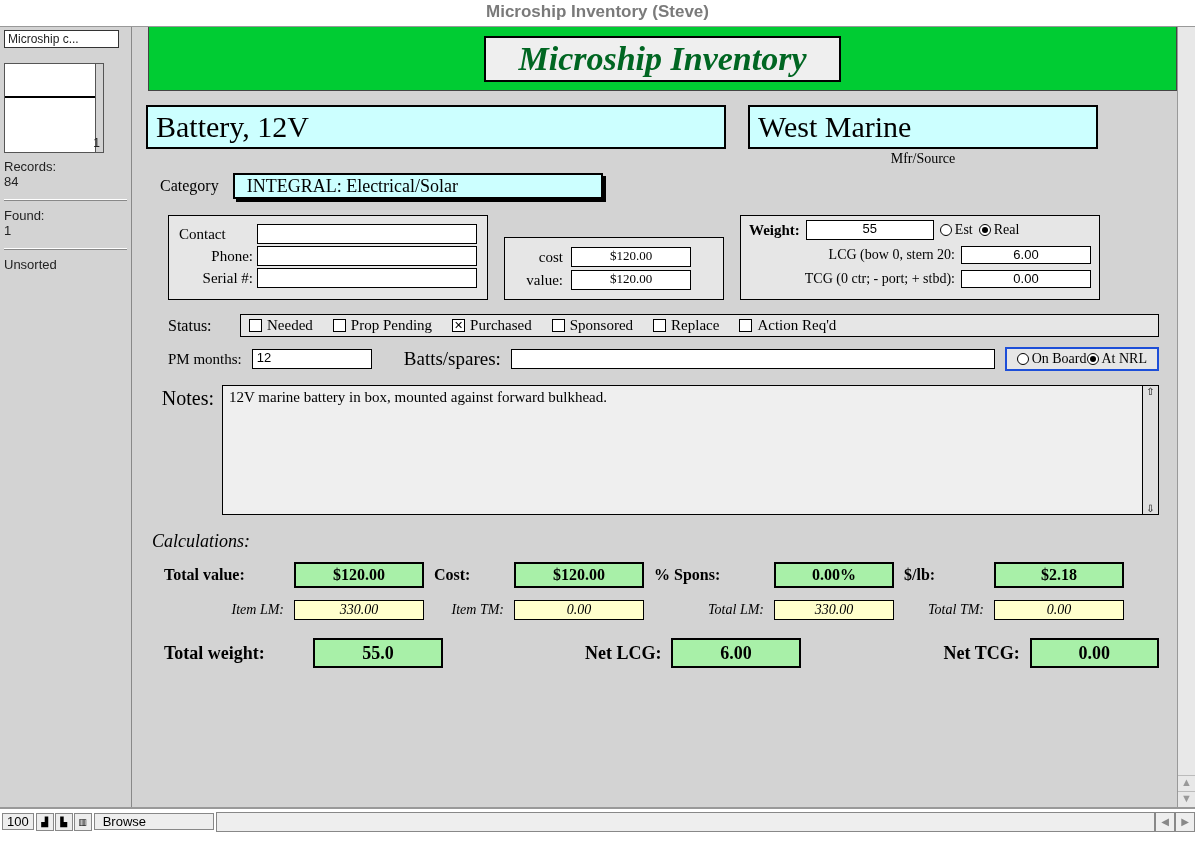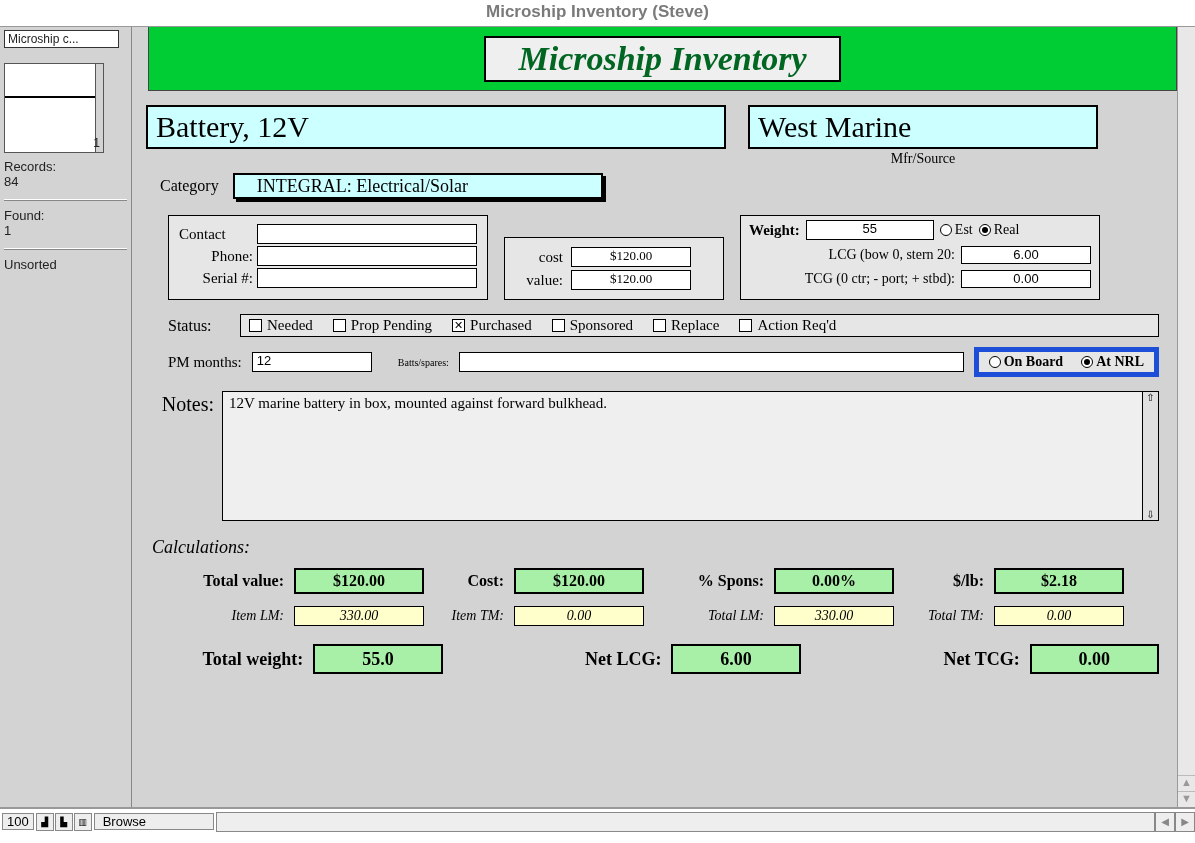--- a/index.html
+++ b/index.html
@@ -110,21 +110,21 @@
   height: 44px; line-height: 40px;
 }
 .item-name { flex: 0 0 580px; }
 .mfr { flex: 0 0 350px; }
 .mfr-label { text-align:center; font-size:14px; font-family: Georgia, serif; margin-top:2px; }
 .category-row { display:flex; align-items:center; gap:14px; margin-top:6px; margin-left:14px; }
 .category-label { font-family: Georgia, serif; font-size:16px; }
 .category-field {
   font-family: Georgia, serif; font-size:18px;
   background:#ccffff; border:2px solid #000; height:26px; line-height:22px;
-  padding:0 22px; width:370px;
+  padding:0 12px; width:370px;
   box-shadow: 3px 3px 0 #000;
 }
 .mid-row { display:flex; gap:16px; margin-top:16px; margin-left:22px; }
 .panel {
   border: 1px solid #000;
   background: #e6e6e6;
   padding: 6px 10px;
 }
 .contact-panel { width: 320px; }
 .contact-panel .row { display:flex; align-items:center; margin:2px 0; }
@@ -146,33 +146,33 @@
 .cg-row { display:flex; align-items:center; margin-top:6px; }
 .cg-row .lab { flex:1; text-align:right; font-family: Georgia, serif; font-size:14px; padding-right:6px;}
 .cg-row .val { width:130px; background:#fff; border:1px solid #000; height:18px; text-align:center; }
 .status-row { display:flex; align-items:center; margin-top:14px; margin-left:22px; gap:10px;}
 .status-row .lab { font-family: Georgia, serif; font-size:16px; width:62px; }
 .status-group { border:1px solid #000; background:#e6e6e6; padding:2px 8px; display:flex; gap:20px; flex:1; }
 .check { display:inline-flex; align-items:center; gap:5px; font-family: Georgia, serif; font-size:15px; }
 .check .box { width:13px; height:13px; border:1px solid #000; background:#fff; display:inline-flex; align-items:center; justify-content:center; font-size:11px; line-height:1; }
 .pm-row { display:flex; align-items:center; margin-top:10px; margin-left:22px; gap:10px; }
 .pmbox { background:#fff; border:1px solid #000; width:120px; height:20px; padding:0 4px; }
-.loc-box { border:5px solid #1d4ed8; background:#e6e6e6; padding:2px 10px; display:flex; gap:18px; margin-left:auto;font-weight:bold; }
+.loc-box { border:2px solid #1d4ed8; background:#e6e6e6; padding:2px 10px; display:flex; margin-left:auto; }
 .batts-box { background:#fff; border:1px solid #000; height:20px; flex:1; }
 .notes-row { display:flex; margin-top:14px; margin-left:10px; gap:8px; }
 .notes-row .lab { font-family: Georgia, serif; font-size:20px; width:58px; text-align:right; padding-top:2px;}
 .notes-box {
   flex:1; background:#efefef; border:1px solid #000; height:130px; position:relative;
   font-family: Georgia, serif; font-size:15px; padding:3px 6px;
 }
 .notes-scroll { position:absolute; right:0; top:0; bottom:0; width:16px; background:#e0e0e0; border-left:1px solid #000; display:flex; flex-direction:column; justify-content:space-between; align-items:center; font-size:10px;}
 .calc-label { font-family: Georgia, serif; font-style:italic; font-size:18px; margin:16px 0 10px 6px; }
 .calc-grid { margin-left:18px; }
 .calc-row { display:flex; align-items:center; gap:10px; margin-bottom:12px; }
-.calc-row .lab { font-family: Georgia, serif; font-size:16px; font-weight:bold; text-align:right; }
+.calc-row .lab { font-family: Georgia, serif; font-size:16px; font-weight:bold; text-align:left; }
 .green { background:#a8f0a8; border:2px solid #000; height:26px; text-align:center; font-weight:bold; font-family: Georgia, serif; font-size:16px; line-height:22px; }
 .yellow { background:#ffffcc; border:1px solid #000; height:20px; text-align:center; font-style:italic; font-family: Georgia, serif; font-size:14px; line-height:18px; }
 .ital-lab { font-family: Georgia, serif; font-style:italic; font-size:14px; text-align:right; }
 
 .footer { display:flex; align-items:center; height:26px; border-top:1px solid #999; font-size:13px;}
 .footer .zoom { border:1px solid #888; background:#eee; padding:0 4px; margin:1px 2px; }
 .footer .icons { display:flex; gap:1px; }
 .footer .icons span { width:18px; height:18px; border:1px solid #888; background:#eee; display:inline-flex; align-items:center; justify-content:center; font-size:9px;}
 .footer .mode { border:1px solid #888; background:#eee; padding:0 8px; margin-left:2px; width:120px; }
 .footer .spacer { flex:1; border:1px solid #888; background:#eee; margin-left:2px; height:20px; }
@@ -306,21 +306,21 @@
               <span class="check">
                 <span class="box"></span>
                 <span>Action Req'd</span>
               </span>
             </div>
         </div>
 
         <div class="pm-row">
           <span style="font-family:Georgia,serif;font-size:15px;">PM months:</span>
           <span class="pmbox">12</span>
-          <span style="font-family:Georgia,serif;font-size:10px;margin-left:16px;">Batts/spares:</span>
+          <span style="font-family:Georgia,serif;font-size:19px;margin-left:22px;">Batts/spares:</span>
           <span class="batts-box"></span>
           <span class="loc-box">
             <span class="radio">
                 <span class="dot"></span>
                 <span>On Board</span>
               </span>
             <span class="radio checked">
                 <span class="dot"></span>
                 <span>At NRL</span>
               </span>

